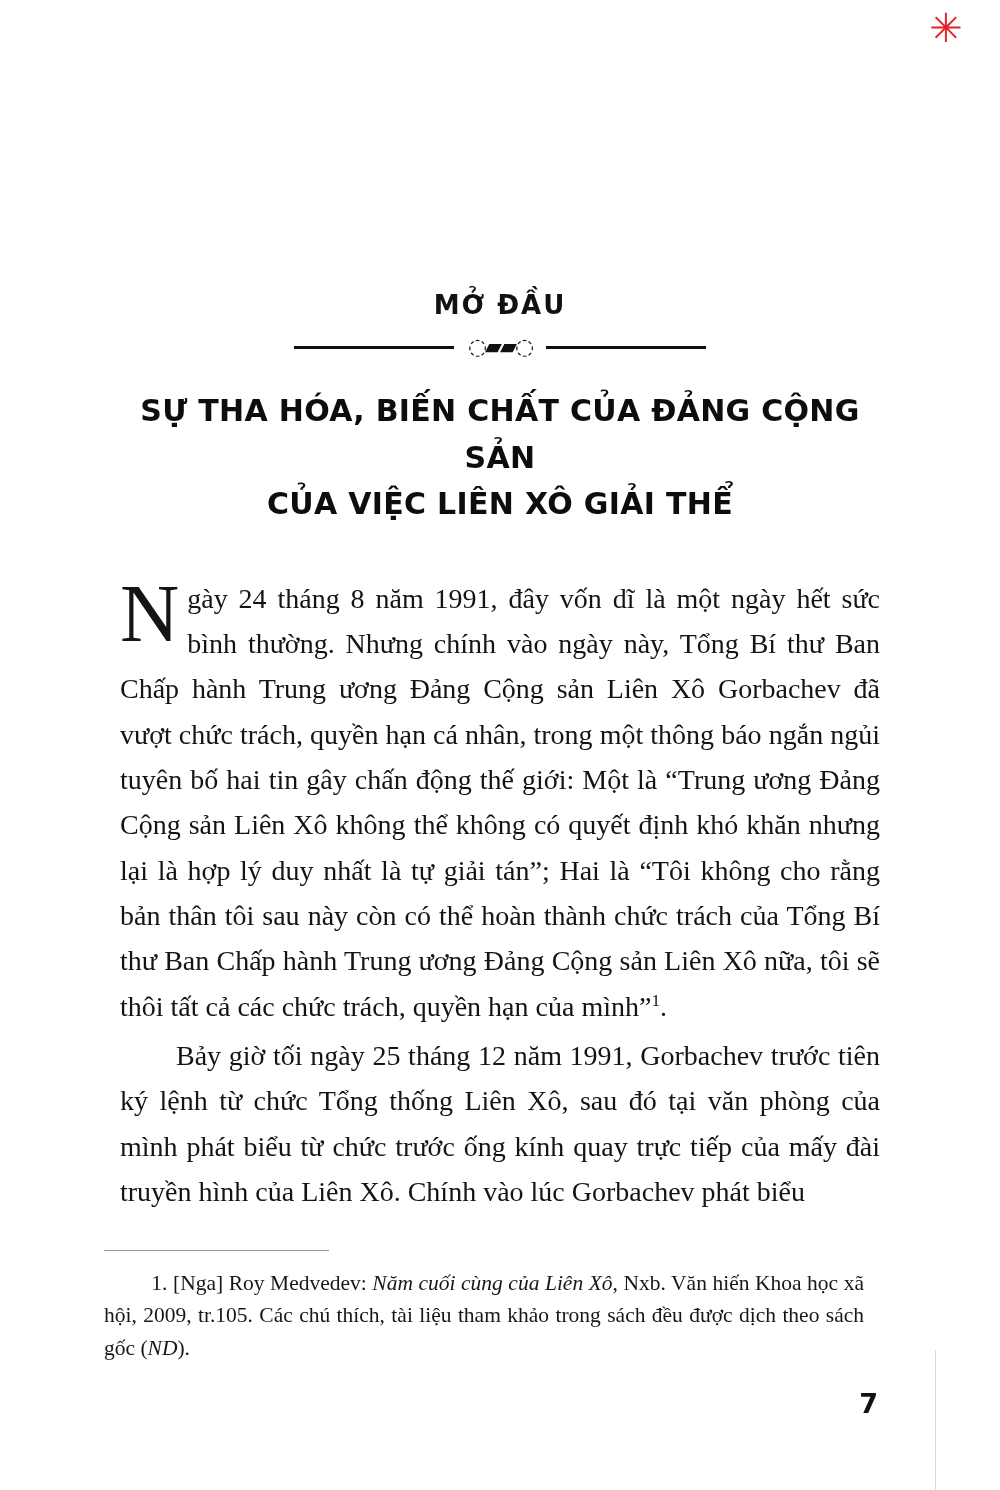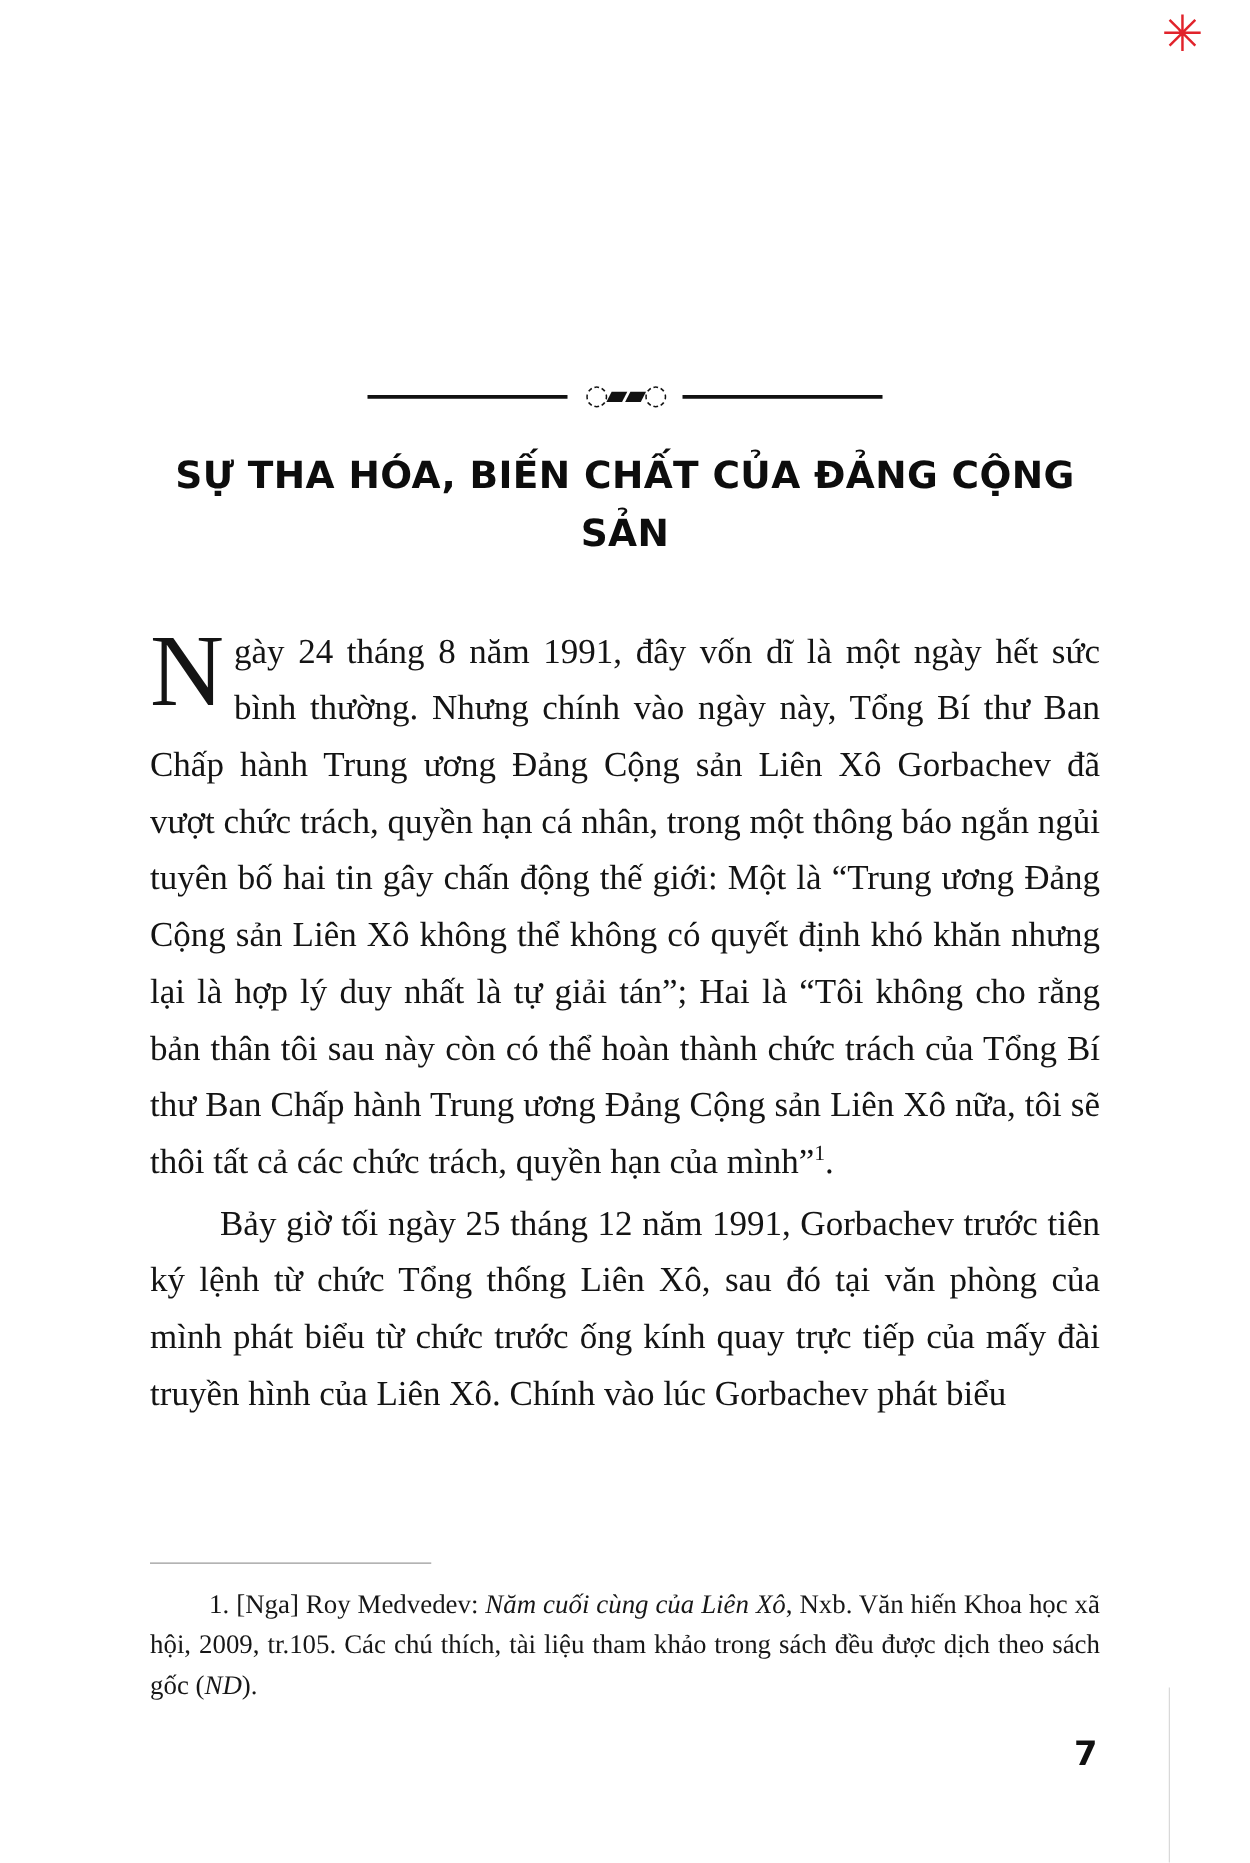--- a/index.html
+++ b/index.html
@@ -116,21 +116,21 @@
   }
 
   sup.fn {
     font-size: 0.62em;
     vertical-align: super;
     line-height: 0;
   }
 
   .footnote-wrap {
     position: absolute;
-    left: 120px;
+    left: 104px;
     top: 1250px;
     width: 760px;
   }
   .footnote-rule {
     width: 225px;
     height: 1px;
     background: #9a9a9a;
     margin-bottom: 16px;
   }
   .footnote {
@@ -164,29 +164,31 @@
 </style>
 </head>
 <body>
 
 <div class="page">
 
   <div class="corner-mark">✳</div>
 
   <div class="content">
 
+    <div class="chapter-label">MỞ ĐẦU</div>
 
     <div class="rule-row">
       <span class="bar"></span>
       <span class="ornament">◌▰▰◌</span>
       <span class="bar"></span>
     </div>
 
     <h1 class="chapter-title">
       <span class="line">SỰ THA HÓA, BIẾN CHẤT CỦA ĐẢNG CỘNG SẢN</span>
+      <span class="line">CỦA VIỆC LIÊN XÔ GIẢI THỂ</span>
     </h1>
 
     <div class="body-text">
       <p class="dropcap-para"><span>Ngày 24 tháng 8 năm 1991, đây vốn dĩ là một ngày hết sức bình thường. Nhưng chính vào ngày này, Tổng Bí thư Ban Chấp hành Trung ương Đảng Cộng sản Liên Xô Gorbachev đã vượt chức trách, quyền hạn cá nhân, trong một thông báo ngắn ngủi tuyên bố hai tin gây chấn động thế giới: Một là “Trung ương Đảng Cộng sản Liên Xô không thể không có quyết định khó khăn nhưng lại là hợp lý duy nhất là tự giải tán”; Hai là “Tôi không cho rằng bản thân tôi sau này còn có thể hoàn thành chức trách của Tổng Bí thư Ban Chấp hành Trung ương Đảng Cộng sản Liên Xô nữa, tôi sẽ thôi tất cả các chức trách, quyền hạn của mình”</span><sup class="fn">1</sup>.</p>
       <p class="indent">Bảy giờ tối ngày 25 tháng 12 năm 1991, Gorbachev trước tiên ký lệnh từ chức Tổng thống Liên Xô, sau đó tại văn phòng của mình phát biểu từ chức trước ống kính quay trực tiếp của mấy đài truyền hình của Liên Xô. Chính vào lúc Gorbachev phát biểu</p>
     </div>
 
   </div>
 
   <div class="footnote-wrap">

